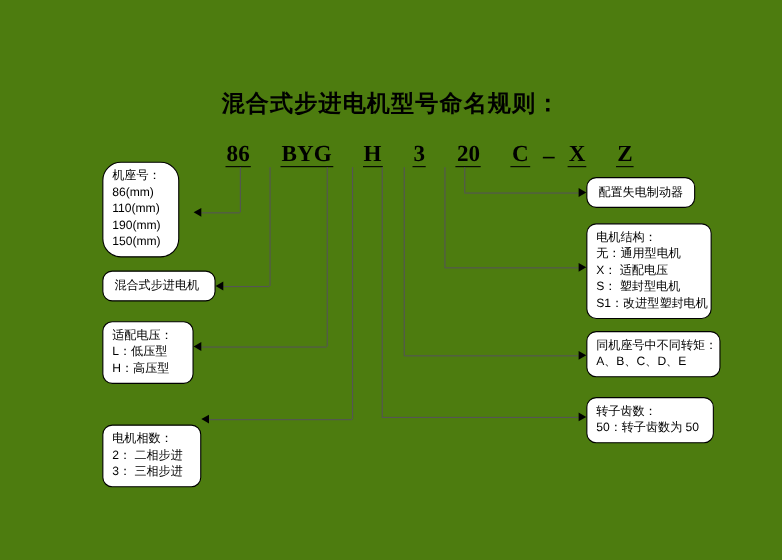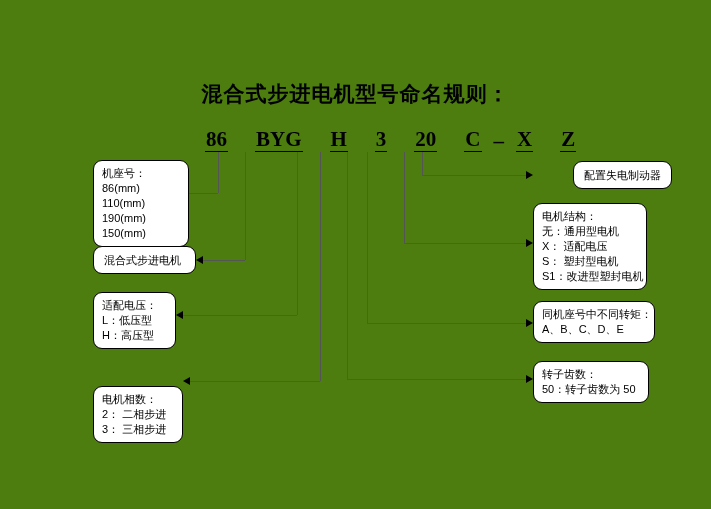--- a/index.html
+++ b/index.html
@@ -154,21 +154,21 @@
   <div class="arrow arrow-right" style="left:526px; top:239px;"></div>
 
   <div class="v-line" style="left:367px; top:152px; height:171px;"></div>
   <div class="h-line" style="left:367px; top:323px; width:159px;"></div>
   <div class="arrow arrow-right" style="left:526px; top:319px;"></div>
 
   <div class="v-line" style="left:347px; top:152px; height:227px;"></div>
   <div class="h-line" style="left:347px; top:379px; width:179px;"></div>
   <div class="arrow arrow-right" style="left:526px; top:375px;"></div>
 
-  <div class="box" style="left:93px; top:160px; width:96px;">
+  <div class="box" style="left:93px; top:147px; width:70px;border-radius:17px;">
     <span class="ln">机座号：</span>
     <span class="ln">86(mm)</span>
     <span class="ln">110(mm)</span>
     <span class="ln">190(mm)</span>
     <span class="ln">150(mm)</span>
   </div>
 
   <div class="box center-one" style="left:93px; top:246px; width:103px; height:28px;align-items:center;">
     <span class="ln">混合式步进电机</span>
   </div>
@@ -178,21 +178,21 @@
     <span class="ln">L：低压型</span>
     <span class="ln">H：高压型</span>
   </div>
 
   <div class="box" style="left:93px; top:358px; width:90px;margin-top:28px;">
     <span class="ln">电机相数：</span>
     <span class="ln">2：  二相步进</span>
     <span class="ln">3：  三相步进</span>
   </div>
 
-  <div class="box center-one" style="left:533px; top:161px; width:99px; height:28px;margin-left:40px;">
+  <div class="box center-one" style="left:533px; top:161px; width:99px; height:28px;">
     <span class="ln">配置失电制动器</span>
   </div>
 
   <div class="box" style="left:533px; top:203px; width:114px;">
     <span class="ln">电机结构：</span>
     <span class="ln">无：通用型电机</span>
     <span class="ln">X：  适配电压</span>
     <span class="ln">S：  塑封型电机</span>
     <span class="ln">S1：改进型塑封电机</span>
   </div>

